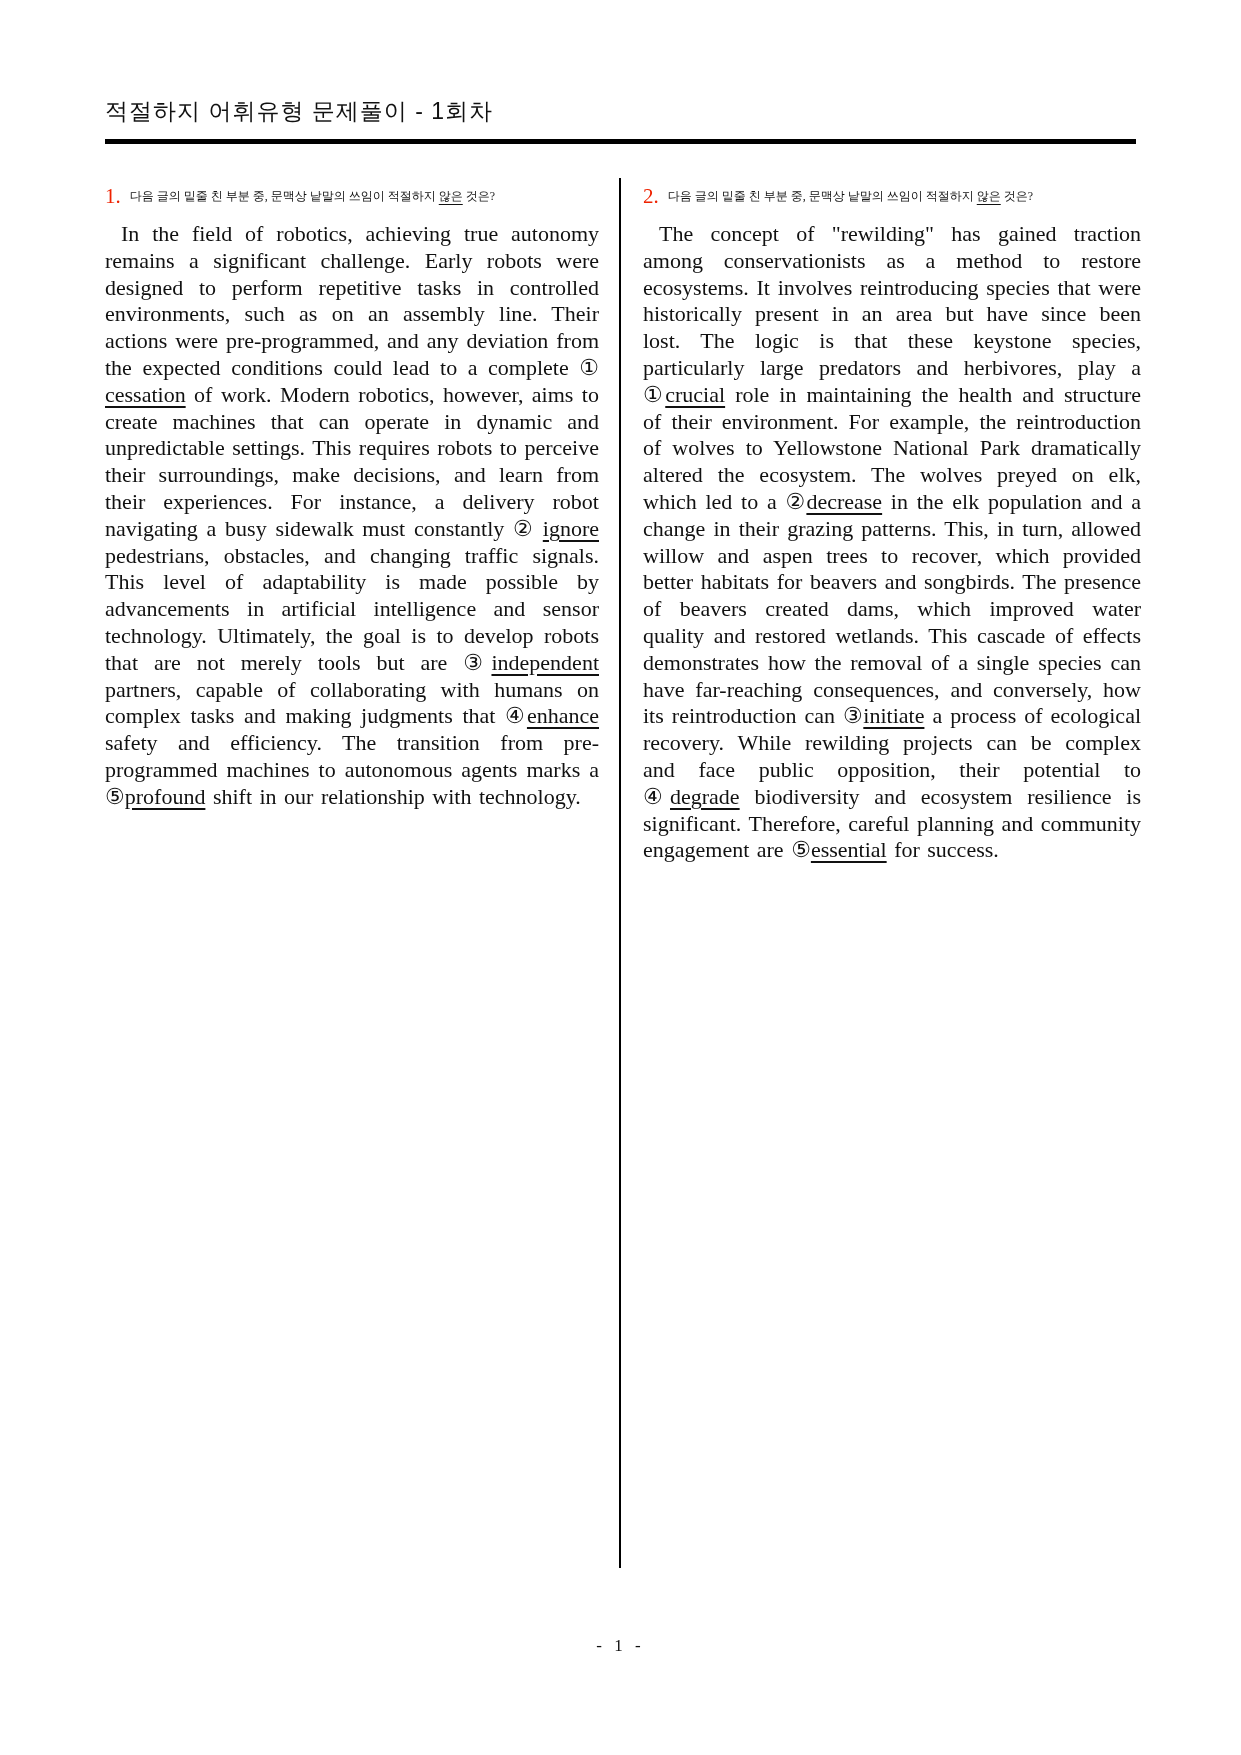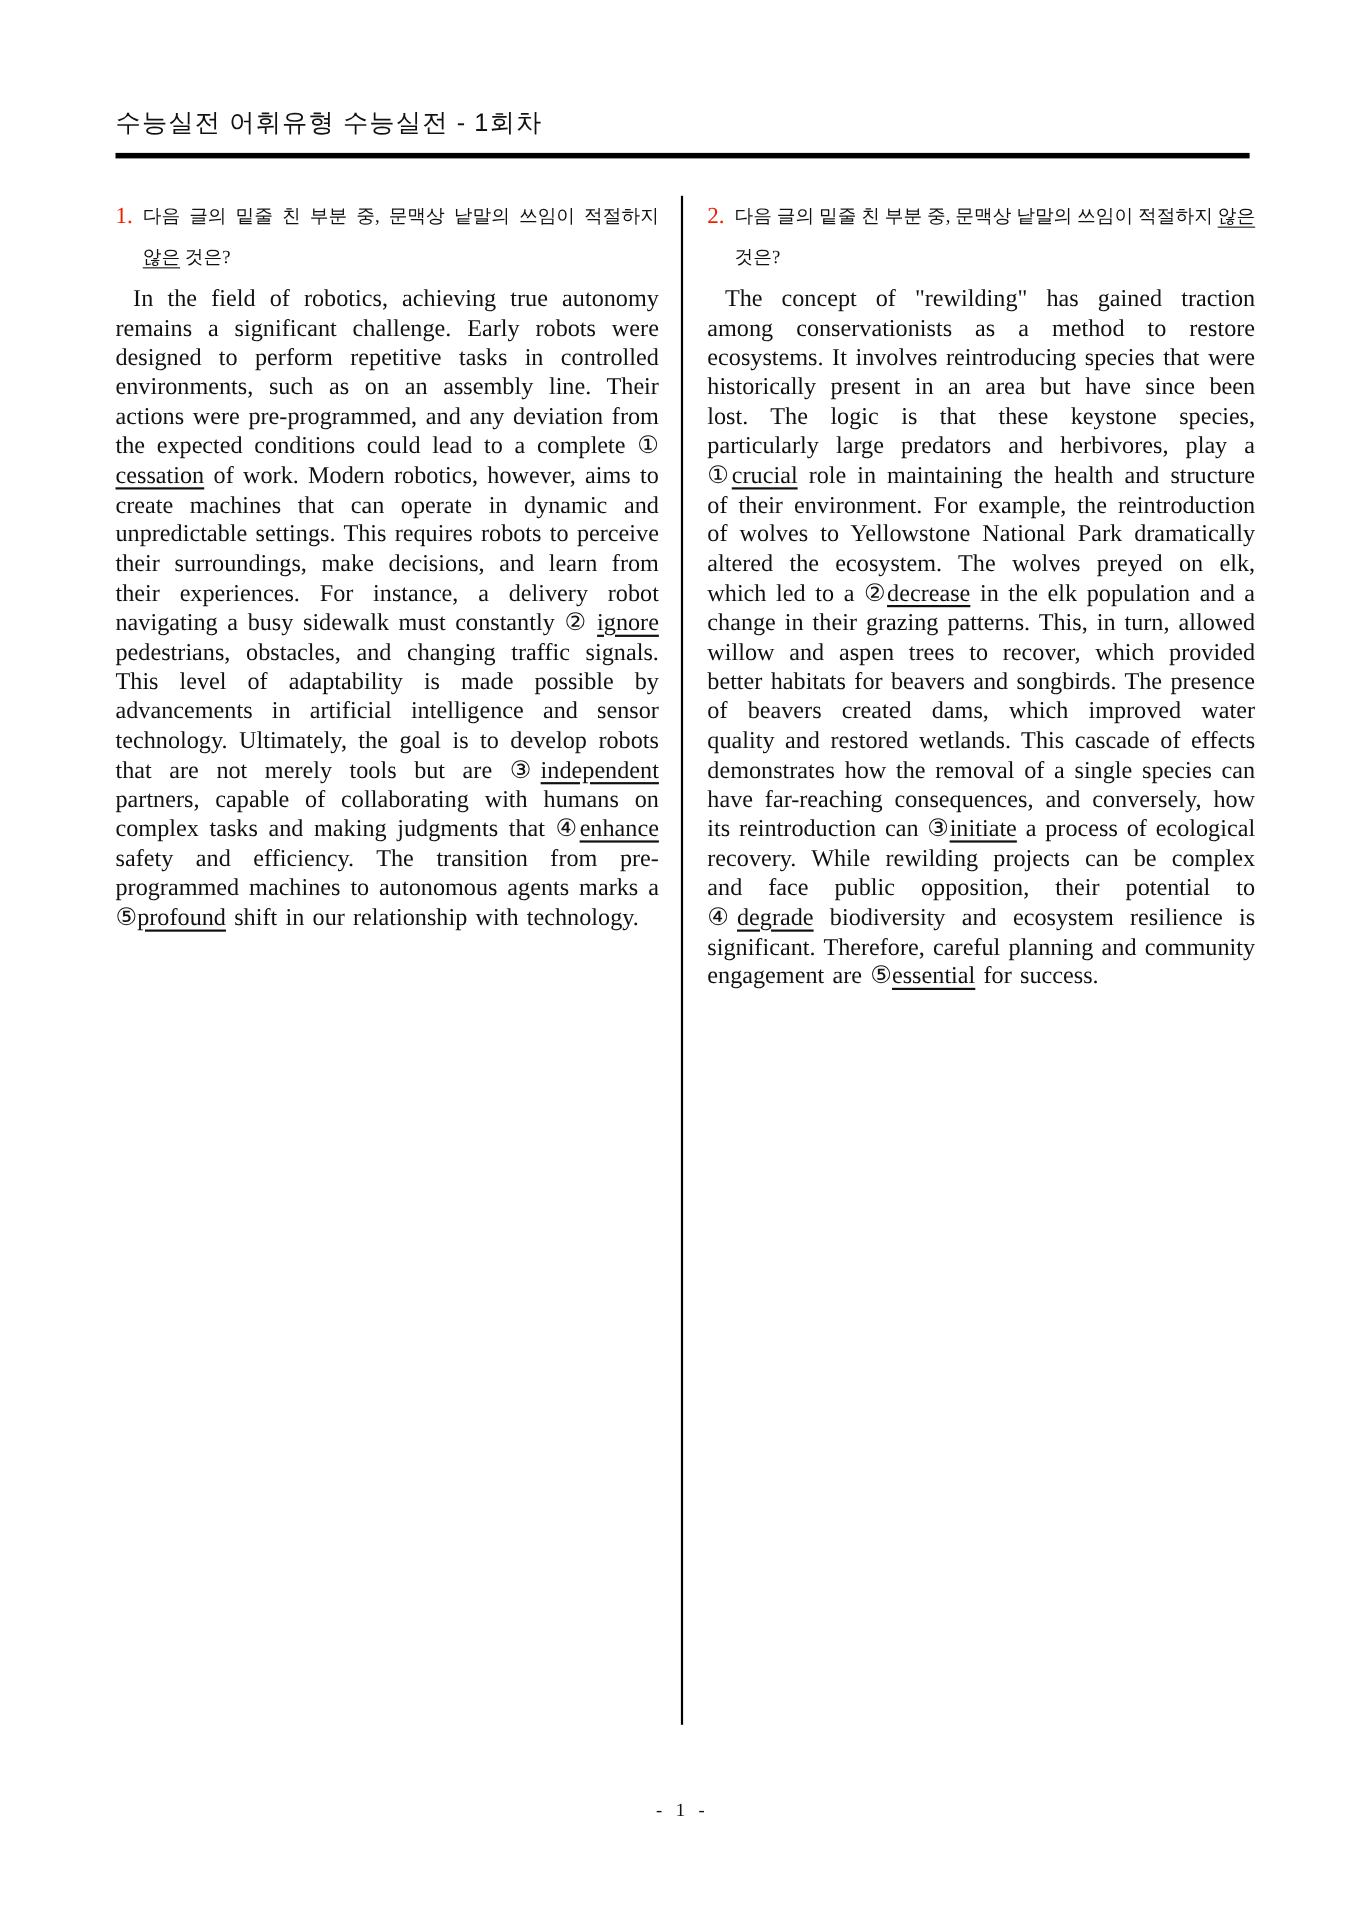--- a/index.html
+++ b/index.html
@@ -54,21 +54,21 @@
   }
   .q-num {
     color: var(--accent, #ee2200);
     font-size: 21px;
     line-height: 36px;
     margin-right: 9px;
     flex: 0 0 auto;
   }
   .q-prompt {
     flex: 1 1 auto;
-    font-size: 17px;
+    font-size: 12px;
     line-height: 37px;
     text-align: justify;
     word-break: keep-all;
   }
   .passage {
     font-size: 22px;
     line-height: 26.8px;
     text-align: justify;
     text-justify: inter-word;
     word-spacing: 2px;
@@ -86,21 +86,21 @@
     text-align: center;
     font-size: 17px;
     letter-spacing: 4px;
     color: #111111;
   }
 </style>
 </head>
 <body>
 
 <div class="page-header">
-  <div class="header-title">수능실전 어휘유형 수능실전 - 1회차</div>
+  <div class="header-title">적절하지 어휘유형 문제풀이 - 1회차</div>
   <div class="header-rule"></div>
 </div>
 
 <main class="columns">
   <section class="col col-left">
     <div class="q-head">
       <span class="q-num">1.</span>
       <span class="q-prompt"><span class="seg-normal">다음 글의 밑줄 친 부분 중, 문맥상 낱말의 쓰임이 적절하지 </span><span class="seg-underline">않은</span><span class="seg-normal"> 것은?</span></span>
     </div>
     <p class="passage"><span class="seg-normal">In the field of robotics, achieving true autonomy remains a significant challenge. Early robots were designed to perform repetitive tasks in controlled environments, such as on an assembly line. Their actions were pre-programmed, and any deviation from the expected conditions could lead to a complete ① </span><span class="seg-underline">cessation</span><span class="seg-normal"> of work. Modern robotics, however, aims to create machines that can operate in dynamic and unpredictable settings. This requires robots to perceive their surroundings, make decisions, and learn from their experiences. For instance, a delivery robot navigating a busy sidewalk must constantly ② </span><span class="seg-underline">ignore</span><span class="seg-normal"> pedestrians, obstacles, and changing traffic signals. This level of adaptability is made possible by advancements in artificial intelligence and sensor technology. Ultimately, the goal is to develop robots that are not merely tools but are ③</span><span class="seg-underline">independent</span><span class="seg-normal"> partners, capable of collaborating with humans on complex tasks and making judgments that ④</span><span class="seg-underline">enhance</span><span class="seg-normal"> safety and efficiency. The transition from pre-programmed machines to autonomous agents marks a ⑤</span><span class="seg-underline">profound</span><span class="seg-normal"> shift in our relationship with technology.</span></p>

